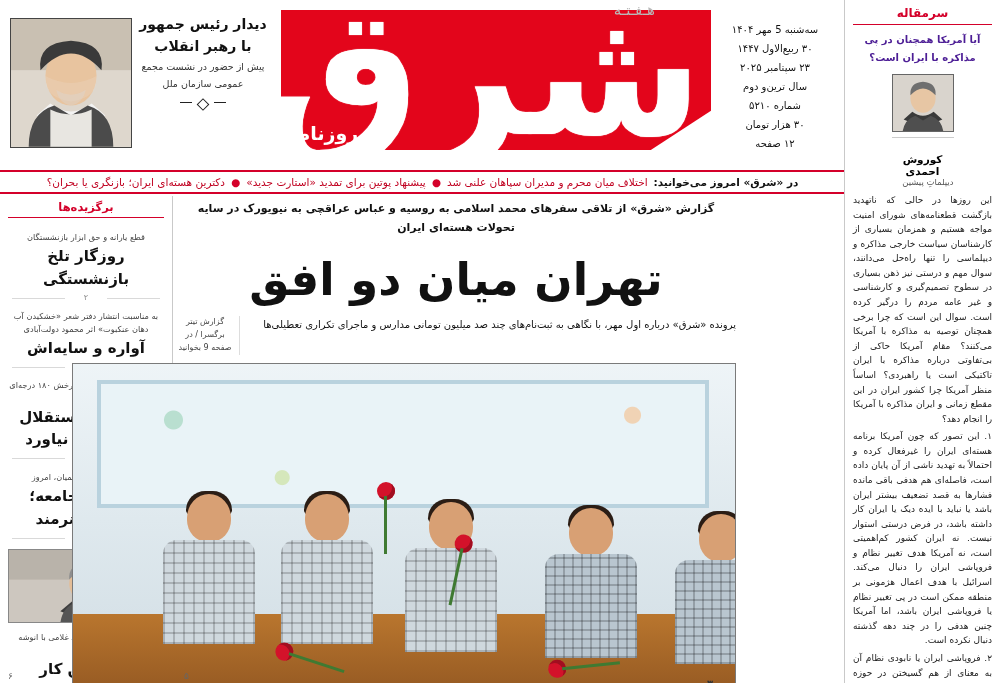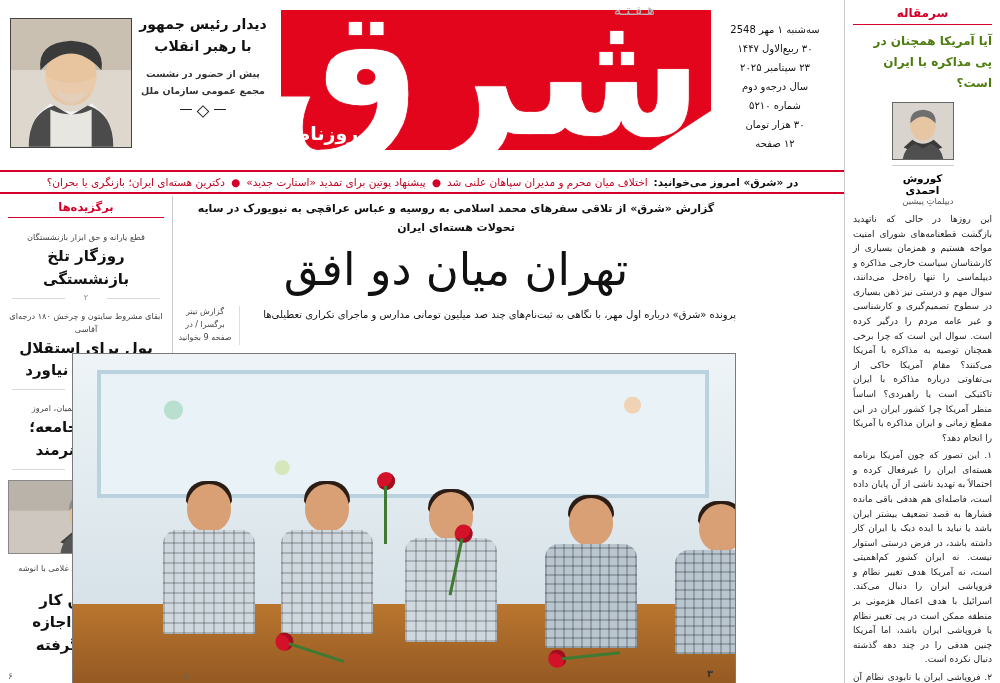--- a/index.html
+++ b/index.html
@@ -26,21 +26,21 @@
     position:absolute; left:10px; top:18px; width:122px; height:130px;
     border:1px solid #444; background:#e9e4dd; overflow:hidden;
   }
   .leader-art { position:absolute; inset:0; }
 
   .leader-caption {
     position:absolute; left:138px; top:14px; width:130px;
     text-align:center; line-height:1.55;
   }
   .leader-caption .lc1 { font-size:14px; font-weight:bold; color:#111; }
-  .leader-caption .lc2 { font-size:9.5px; color:#333; margin-top:9px; line-height:1.7;font-weight:bold; }
+  .leader-caption .lc2 { font-size:9.5px; color:#333; margin-top:2px; line-height:1.7; }
   .dingbat {
     margin:8px auto 0; width:46px; height:9px;
     background:
       linear-gradient(#222,#222) left 2px/12px 1px no-repeat,
       linear-gradient(#222,#222) right 2px/12px 1px no-repeat;
     position:relative;
   }
   .dingbat:before{
     content:""; position:absolute; left:50%; top:0; transform:translateX(-50%) rotate(45deg);
     width:7px; height:7px; border:1px solid #222;
@@ -82,29 +82,29 @@
   
   .edit-col {
     position:absolute; left:845px; top:0; width:155px; height:683px;
     padding:6px 8px 0 8px;
   }
   .edit-title {
     text-align:center; color:#d4002a; font-size:12px; font-weight:bold;
     padding-bottom:4px; border-bottom:1px solid #d4002a; margin-bottom:6px;
   }
   .edit-head {
-    font-size:12px; font-weight:bold; line-height:1.75; color:#4d7c0f;
+    text-align:center; font-size:10px; font-weight:bold; line-height:1.75; color:#4c1d95;
   }
   .edit-author-box { margin:8px auto 4px; width:62px; }
   .edit-avatar {
     width:62px; height:58px; border:1px solid #666; background:#ddd8d2; overflow:hidden; position:relative;
   }
   .edit-author-name {
     text-align:center; font-size:10.5px; font-weight:bold; margin-top:5px;
-    border-top:1px solid #ccc; padding-top:6px;
+    border-top:1px solid #ccc; padding-top:15px;
   }
   .edit-author-role { font-size:8.5px; color:#555; }
   .edit-body {
     margin-top:6px; font-size:9px; line-height:1.62; text-align:justify; color:#1a1a1a;
   }
   .edit-body p { margin-bottom:3px; }
 
   
   .ticker {
     position:absolute; left:0; top:170px; width:845px; height:24px;
@@ -146,22 +146,22 @@
 
   
   .main {
     position:absolute; left:176px; top:198px; width:560px; height:485px;
   }
   .over-head {
     font-size:11px; color:#111; font-weight:bold; text-align:center; line-height:1.7;
     padding:2px 4px 0;
   }
   .main-head {
-    font-size:45px; font-weight:normal; color:#111; text-align:center;
-    line-height:1.18; margin-top:6px; letter-spacing:-1px;
+    font-size:45px; font-weight:bold; color:#111; text-align:center;
+    line-height:1.18; margin-top:16px; letter-spacing:-1px;
   }
   .sub-row {
     display:flex; align-items:flex-start; margin-top:10px; gap:8px;
   }
   .sub-kicker {
     font-size:10px; line-height:1.8; color:#111; text-align:right; flex:1;
   }
   .credit {
     font-size:8px; color:#444; line-height:1.6; width:64px; text-align:center;
     border-right:1px solid #ddd; padding-right:5px;
@@ -277,24 +277,24 @@
 
     <div class="logo-wrap">
       <div class="logo-red">
         <span class="logo-rooz">روزنامه</span>
       </div>
       <div class="logo-tiny">هـفـتـه</div>
       <div class="logo-glyph">شرق</div>
     </div>
 
     <div class="issue-box">
-      <div>سه‌شنبه ۱ مهر 2548</div>
+      <div>سه‌شنبه 5 مهر ۱۴۰۴</div>
       <div>۳۰ ربیع‌الاول ۱۴۴۷</div>
       <div>۲۳ سپتامبر ۲۰۲۵</div>
-      <div>سال درجه‌و دوم</div>
+      <div>سال ترین‌و دوم</div>
       <div>شماره ۵۲۱۰</div>
       <div>۳۰ هزار تومان</div>
       <div>۱۲ صفحه</div>
     </div>
   </div>
 
   <div class="ticker">
     <b>در «شرق» امروز می‌خوانید:</b>
     <span>اختلاف میان محرم و مدیران سپاهان علنی شد</span>
     <span class="sep">●</span>
@@ -308,20 +308,25 @@
 
   <div class="side">
     <div class="side-title">برگزیده‌ها</div>
 
     <div class="side-item">
       <div class="side-kicker">قطع یارانه و حق ابزار بازنشستگان</div>
       <div class="side-head">روزگار تلخ بازنشستگی</div>
       <span class="side-num">۲</span>
     </div>
 
+    <div class="side-item">
+      <div class="side-kicker">به مناسبت انتشار دفتر شعر «خشکیدن آب دهان عنکبوت» اثر محمود دولت‌آبادی</div>
+      <div class="side-head">آواره و سایه‌اش</div>
+      <span class="side-num">۴</span>
+    </div>
 
     <div class="side-item">
       <div class="side-kicker">ابقای مشروط سایتون و چرخش ۱۸۰ درجه‌ای آقاسی</div>
       <div class="side-head">پول برای استقلال خوشبختی نیاورد</div>
       <span class="side-num">۷</span>
     </div>
 
     <div class="side-item">
       <div class="side-kicker">گفت‌وگو با مهسا نشمیان، امروز</div>
       <div class="side-head">انسان و جامعه؛ مسئله هنرمند</div>

